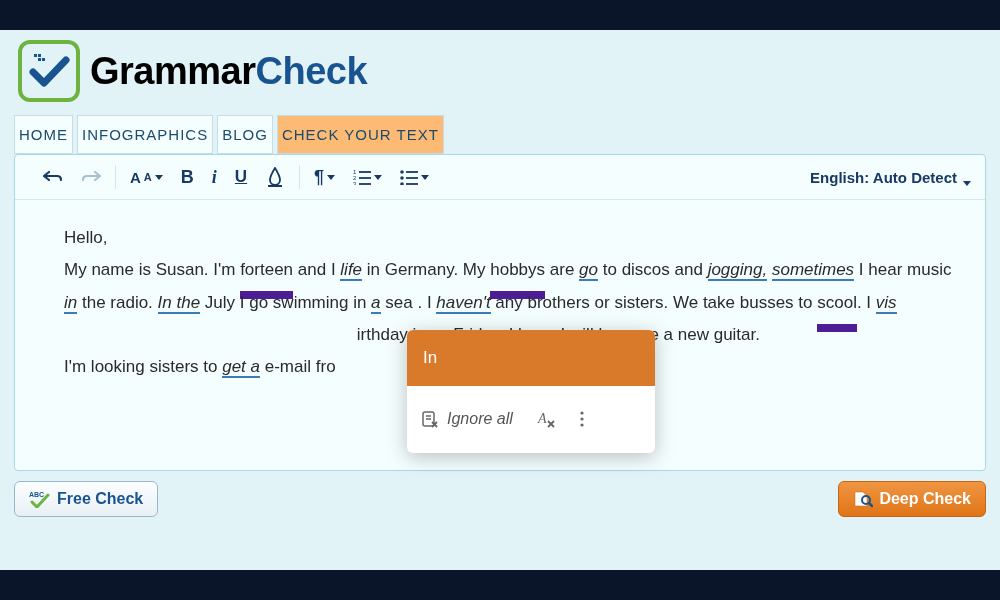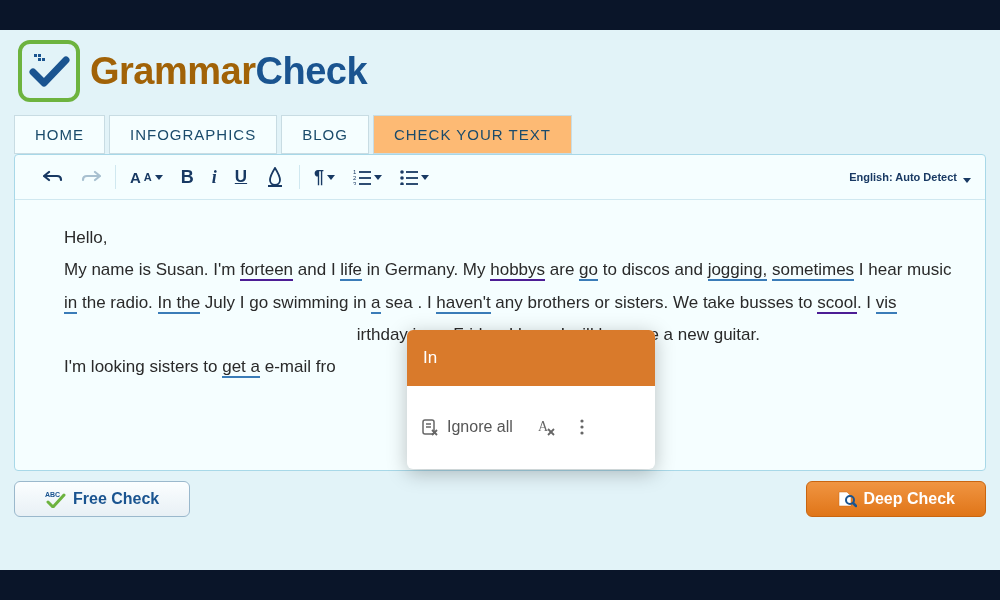--- a/index.html
+++ b/index.html
@@ -1,46 +1,46 @@
 <!DOCTYPE html>
 <html><head>
 <meta charset="utf-8">
 <style>
   * { box-sizing: border-box; margin: 0; padding: 0; }
   body { font-family: -apple-system, BlinkMacSystemFont, "Segoe UI", Arial, sans-serif; background: #0a1529; width: 1000px; height: 600px; overflow: hidden; }
   .page { background: #e2f3f8; margin: 30px 0 0 0; min-height: 540px; }
   .header { display: flex; align-items: center; padding: 10px 18px 5px 18px; }
   .logo-box { width: 62px; height: 62px; border: 4px solid #6db33f; border-radius: 12px; display: flex; align-items: center; justify-content: center; position: relative; }
   .brand { font-size: 38px; font-weight: 700; margin-left: 10px; letter-spacing: -0.5px; }
-  .brand .g1 { color: #a16207; text-align: center; }
+  .brand .g1 { color: #000000; text-align: center; }
   .brand .g2 { color: #1a5490; margin-top: 20px; }
   .nav { display: flex; margin: 8px 0 0 14px; }
-  .nav-item { padding: 10px 20px; font-size: 15px; letter-spacing: 1px; color: #1a4b6b; background: #f5feff; border: 1px solid #c8dce3; cursor: pointer; }
+  .nav-item { padding: 10px 4px; font-size: 15px; letter-spacing: 1px; color: #1a4b6b; background: #f5feff; border: 1px solid #c8dce3; cursor: pointer; }
   .nav-item + .nav-item { margin-left: 4px; }
   .nav-item.active { background: #fdba74; }
   .editor-wrap { margin: 0 14px; background: #f5feff; border: 1px solid #a8d8e8; border-radius: 4px; }
   .toolbar { display: flex; align-items: center; padding: 10px 14px; border-bottom: 1px solid #d0e8f0; color: #183963; }
   .tb-group { display: flex; align-items: center; gap: 18px; padding: 0 14px; }
   .tb-sep { width: 1px; height: 24px; background: #d0e8f0; }
   .tb-btn { cursor: pointer; display: flex; align-items: center; justify-content: center; width: 20px; height: 20px; color: #183963; }
   .tb-btn.disabled { color: #a8c0d0; }
   .tb-btn svg { display: block; }
   .tb-combo { display: flex; align-items: center; gap: 3px; cursor: pointer; }
   .caret { width: 0; height: 0; border-left: 4px solid transparent; border-right: 4px solid transparent; border-top: 5px solid #183963; }
   .tb-spacer { flex: 1; }
-  .lang { font-size: 11px; font-weight: 700; color: #183963; display: flex; align-items: flex-end; gap: 6px; cursor: pointer; }
+  .lang { font-size: 15px; font-weight: 700; color: #183963; display: flex; align-items: flex-end; gap: 6px; cursor: pointer; }
   .content { padding: 22px 20px; font-size: 17px; line-height: 1.9; color: #2a2a2a; min-height: 270px; position: relative; margin-left: 29px; }
-  .err-red { border-bottom: 2px solid #4c1d95; padding-bottom: 0px; }
-  .err-blue { border-bottom: 2px solid #3a7cb8; padding-bottom: 0px; }
+  .err-red { border-bottom: 8px solid #4c1d95; padding-bottom: 12px; }
+  .err-blue { border-bottom: 2px solid #3a7cb8; padding-bottom: 0px; font-style: italic; }
   .popup { position: absolute; left: 363px; top: 130px; width: 248px; background: #fff; border-radius: 6px; box-shadow: 0 4px 20px rgba(0,0,0,0.25); overflow: hidden; }
   .popup-head { background: #d97a2b; color: #fff; padding: 12px 16px; font-size: 17px; }
-  .popup-body { display: flex; align-items: center; padding: 26px 14px; gap: 24px; color: #555; }
+  .popup-body { display: flex; align-items: center; padding: 18px 14px; gap: 24px; color: #555; font-style: italic; }
   .popup-action { display: flex; align-items: center; gap: 8px; cursor: pointer; font-size: 16px; }
   .footer { display: flex; justify-content: space-between; padding: 10px 14px; }
-  .btn { display: flex; align-items: center; gap: 6px; padding: 8px 30px; border-radius: 6px; font-size: 16px; font-weight: 700; cursor: pointer; }
+  .btn { display: flex; align-items: center; gap: 6px; padding: 8px 14px; border-radius: 6px; font-size: 16px; font-weight: 700; cursor: pointer; }
   .btn-free { background: linear-gradient(#fbfeff, #e8f0f5); border: 1px solid #9ab8cc; color: #1a5490; }
   .btn-deep { background: linear-gradient(#f09542, #e07518); border: 1px solid #c96510; color: #fff; }
   .bottom-bar { height: 30px; background: #0a1529; }
 </style>
 </head>
 <body>
 
 <div class="page">
 
   <div class="header">

